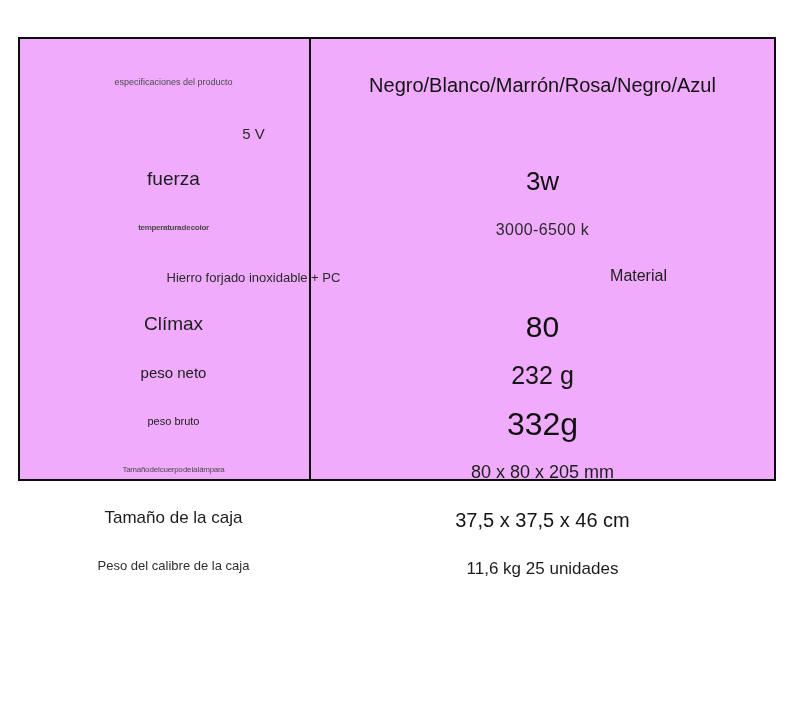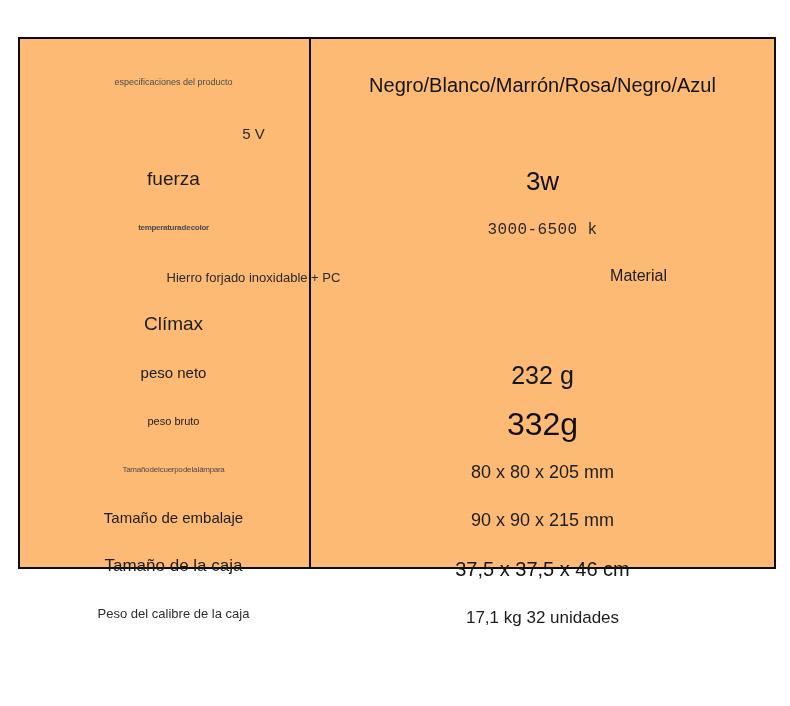--- a/index.html
+++ b/index.html
@@ -10,24 +10,24 @@
     position: relative;
     overflow: hidden;
     font-family: "Liberation Sans", sans-serif;
     color: #1d1d1d;
   }
   .box {
     position: absolute;
     left: 18px;
     top: 37px;
     width: 758px;
-    height: 532px;
+    height: 444px;
     box-sizing: border-box;
     border: 2px solid #0c0c0c;
-    background: #fdba74;
+    background: #f0abfc;
   }
   .divider {
     position: absolute;
     left: 289px;
     top: 0;
     bottom: 0;
     width: 2px;
     background: #0c0c0c;
   }
   .rows {
@@ -48,21 +48,21 @@
   .lbl, .val { line-height: 1.15; white-space: nowrap; }
 
   
   .r1  .lbl { font-size: 9px;  color: #4a4a4a; }
   .r1  .val { font-size: 20px; color: #141414; }
   .r2  .lbl { font-size: 17px; color: #1d1d1d; }
   .r2  .val { font-size: 15px; color: #2a2a2a; }
   .r3  .lbl { font-size: 19px; color: #1d1d1d; }
   .r3  .val { font-size: 26px; color: #101010; font-weight: 500; }
   .r4  .lbl { font-size: 8px;  color: #4a4a4a; letter-spacing: -0.3px; word-spacing: -1.5px; font-weight: bold; }
-  .r4  .val { font-size: 16px; color: #2a2a2a; letter-spacing: 0.4px; font-family: Liberation Mono, monospace; }
+  .r4  .val { font-size: 16px; color: #2a2a2a; letter-spacing: 0.4px; }
   .r5  .lbl { font-size: 16px; color: #1d1d1d; }
   .r5  .val { font-size: 13px; color: #2a2a2a; }
   .r6  .lbl { font-size: 19px; color: #1d1d1d; text-align: right; }
   .r6  .val { font-size: 30px; color: #0f0f0f; }
   .r7  .lbl { font-size: 15px; color: #1d1d1d; }
   .r7  .val { font-size: 25px; color: #161616; }
   .r8  .lbl { font-size: 11px; color: #1d1d1d; }
   .r8  .val { font-size: 32px; color: #101010; }
   .r9  .lbl { font-size: 8px;  color: #4a4a4a; letter-spacing: -0.3px; word-spacing: -1.5px; }
   .r9  .val { font-size: 18px; color: #1d1d1d; }
@@ -118,20 +118,23 @@
     </div>
     <div class="cell lbl-cell">
       <span class="lbl">Material</span>
     </div>
   </div>
 
   <div class="row r6">
     <div class="cell lbl-cell">
       <span class="lbl">Clímax</span>
     </div>
+    <div class="cell val-cell">
+      <span class="val">80</span>
+    </div>
   </div>
 
   <div class="row r7">
     <div class="cell lbl-cell">
       <span class="lbl">peso neto</span>
     </div>
     <div class="cell val-cell">
       <span class="val">232 g</span>
     </div>
   </div>
@@ -147,40 +150,32 @@
 
   <div class="row r9">
     <div class="cell lbl-cell">
       <span class="lbl">Tamaño del cuerpo de la lámpara</span>
     </div>
     <div class="cell val-cell">
       <span class="val">80 x 80 x 205 mm</span>
     </div>
   </div>
 
-  <div class="row r10">
-    <div class="cell lbl-cell">
-      <span class="lbl">Tamaño de embalaje</span>
-    </div>
-    <div class="cell val-cell">
-      <span class="val">90 x 90 x 215 mm</span>
-    </div>
-  </div>
 
   <div class="row r11">
     <div class="cell lbl-cell">
       <span class="lbl">Tamaño de la caja</span>
     </div>
     <div class="cell val-cell">
       <span class="val">37,5 x 37,5 x 46 cm</span>
     </div>
   </div>
 
   <div class="row r12">
     <div class="cell lbl-cell">
       <span class="lbl">Peso del calibre de la caja</span>
     </div>
     <div class="cell val-cell">
-      <span class="val">17,1 kg 32 unidades</span>
+      <span class="val">11,6 kg 25 unidades</span>
     </div>
   </div>
 </div>
 </div>
 
 </body></html>

